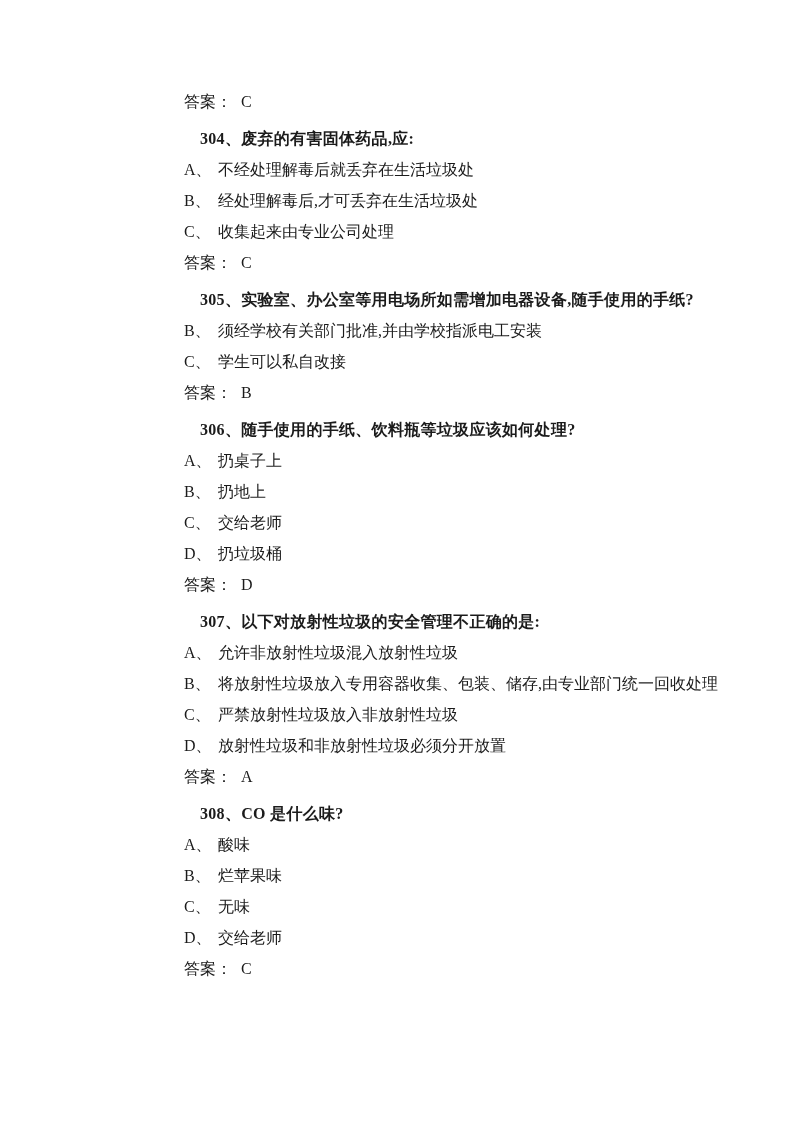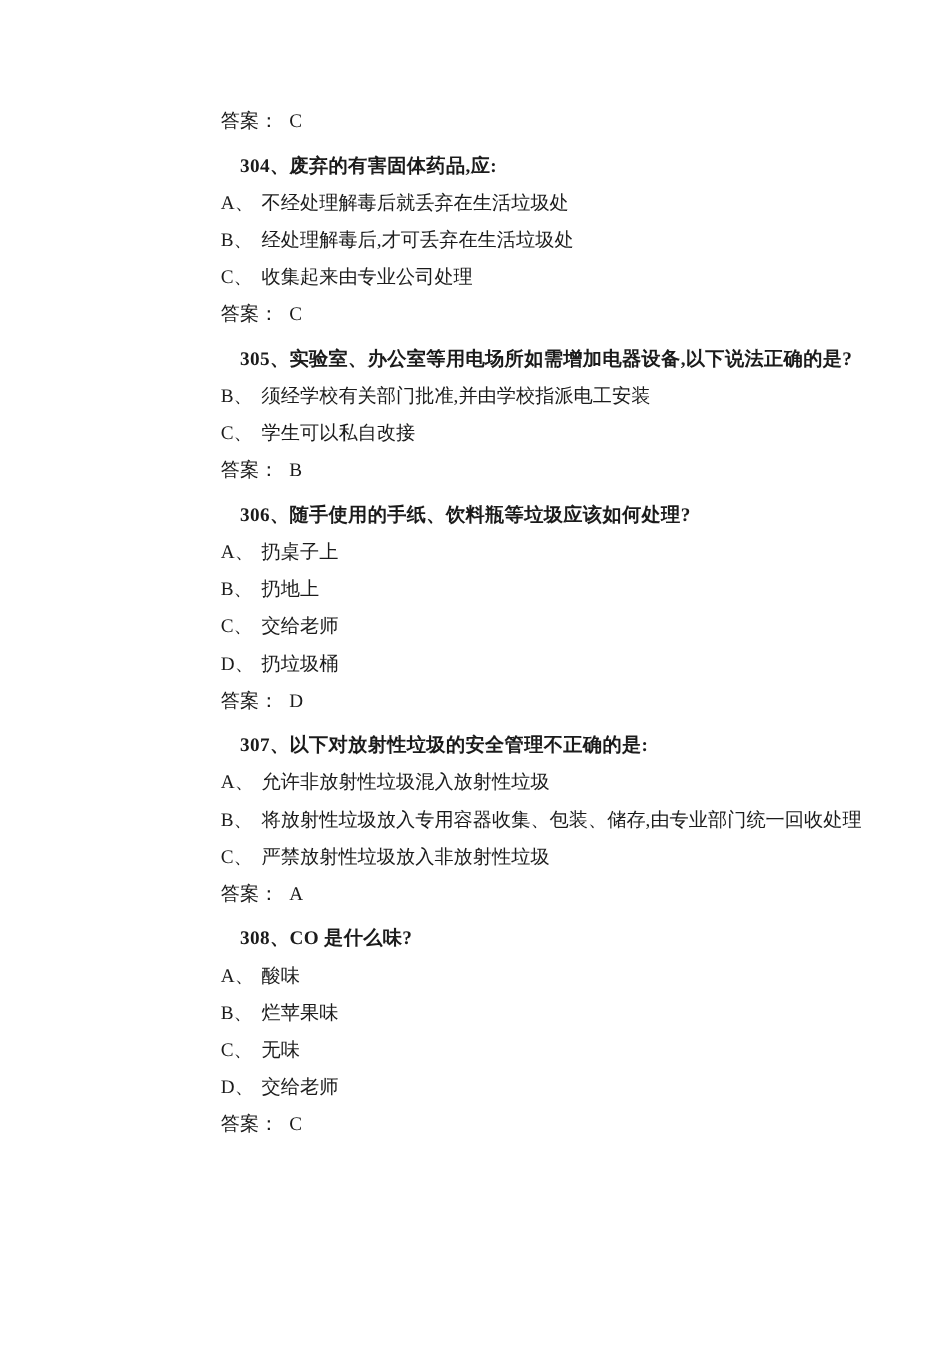--- a/index.html
+++ b/index.html
@@ -61,21 +61,21 @@
           <p class="line option"><span class="letter">B、</span><span>经处理解毒后,才可丢弃在生活垃圾处</span></p>
           <p class="line option"><span class="letter">C、</span><span>收集起来由专业公司处理</span></p>
         </div>
     <p class="line answer">
       <span>答案：</span><span class="ansval">C</span>
     </p>
   </section>
 
   <section class="question">
     <p class="line title">
-      <span class="qnum">305、</span><span class="qtext">实验室、办公室等用电场所如需增加电器设备,以下说法正确的是?</span>
+      <span class="qnum">305、</span><span class="qtext">实验室、办公室等用电场所如需增加电器设备,随手使用的手纸?</span>
     </p>
     <div>
           <p class="line option"><span class="letter">B、</span><span>须经学校有关部门批准,并由学校指派电工安装</span></p>
           <p class="line option"><span class="letter">C、</span><span>学生可以私自改接</span></p>
         </div>
     <p class="line answer">
       <span>答案：</span><span class="ansval">B</span>
     </p>
   </section>
 
@@ -95,20 +95,21 @@
   </section>
 
   <section class="question">
     <p class="line title">
       <span class="qnum">307、</span><span class="qtext">以下对放射性垃圾的安全管理不正确的是:</span>
     </p>
     <div>
           <p class="line option"><span class="letter">A、</span><span>允许非放射性垃圾混入放射性垃圾</span></p>
           <p class="line option"><span class="letter">B、</span><span>将放射性垃圾放入专用容器收集、包装、储存,由专业部门统一回收处理</span></p>
           <p class="line option"><span class="letter">C、</span><span>严禁放射性垃圾放入非放射性垃圾</span></p>
+          <p class="line option"><span class="letter">D、</span><span>放射性垃圾和非放射性垃圾必须分开放置</span></p>
         </div>
     <p class="line answer">
       <span>答案：</span><span class="ansval">A</span>
     </p>
   </section>
 
   <section class="question">
     <p class="line title">
       <span class="qnum">308、</span><span class="qtext">CO 是什么味?</span>
     </p>

